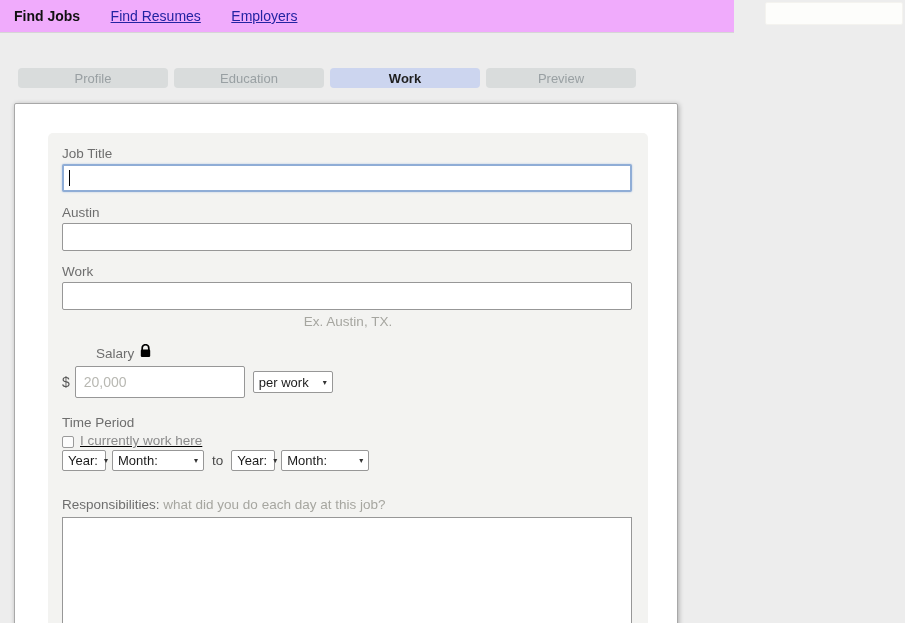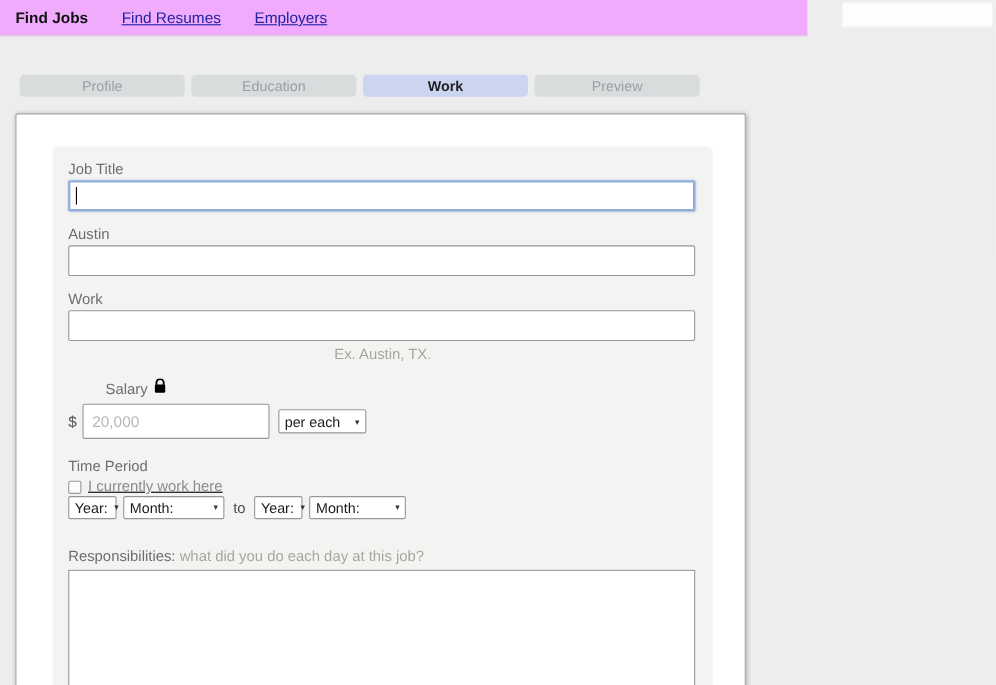--- a/index.html
+++ b/index.html
@@ -164,21 +164,21 @@
         <svg width="11" height="14" viewBox="0 0 11 14">
           <path d="M2.2 6 V4 a3.3 3.3 0 0 1 6.6 0 V6" fill="none" stroke="#000" stroke-width="1.7"></path>
           <rect x="0.8" y="5.6" width="9.4" height="7.4" rx="1.2" fill="#000"></rect>
         </svg>
       </span>
     </div>
     <div class="salary-row">
       <span class="currency">$</span>
       <input type="text" class="salary-input" placeholder="20,000" style="">
       <div class="fake-select period-select">
-        <span>per each</span>
+        <span>per work</span>
         <span class="arrow">▾</span>
       </div>
     </div>
 
     <div class="field-label mt16">Time Period</div>
     <div class="checkbox-row">
       <div class="checkbox"></div>
       <span class="checkbox-label">I currently work here</span>
     </div>
     <div class="dates-row">

